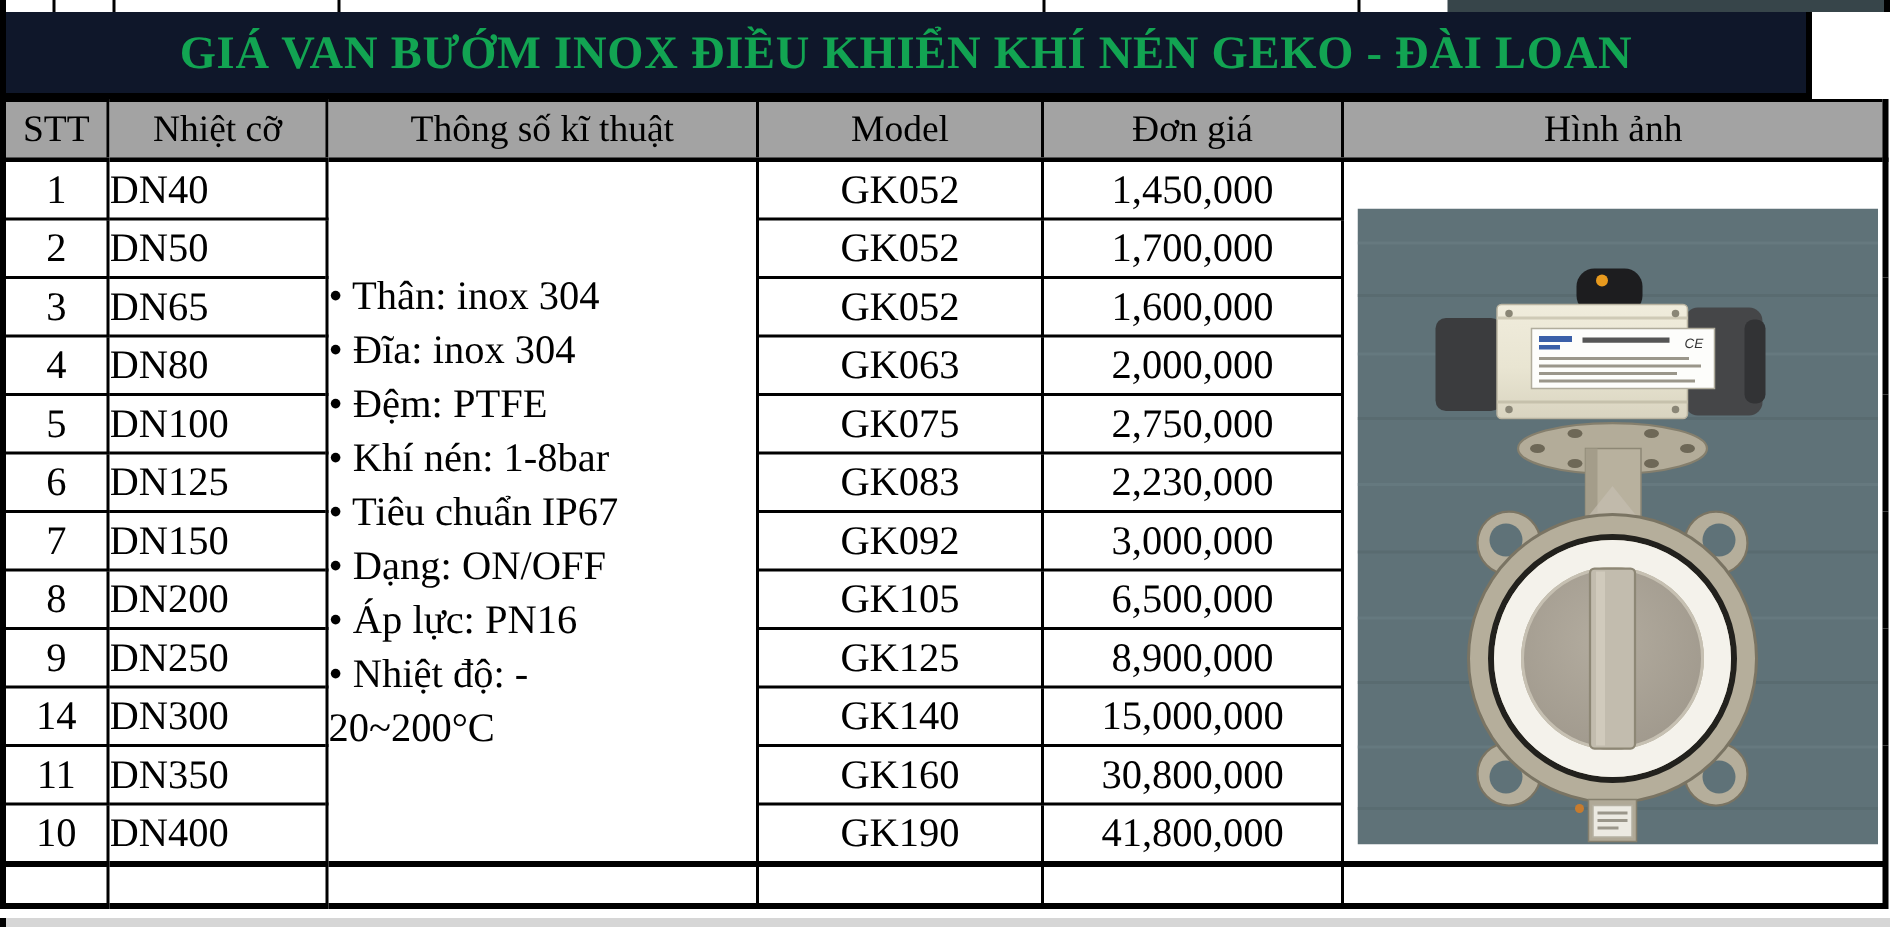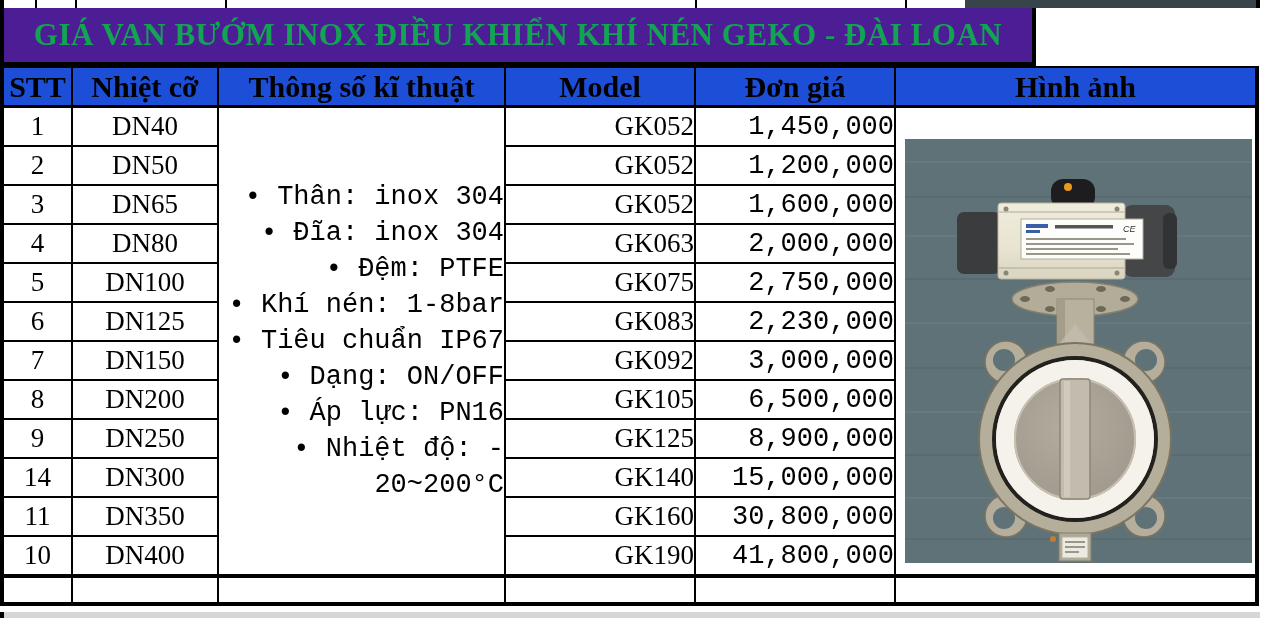--- a/index.html
+++ b/index.html
@@ -7,43 +7,43 @@
     position:relative;width:1265px;height:618px;background:#fff;overflow:hidden;
     font-family:"Liberation Serif","DejaVu Serif",serif;color:#000;
   }
   
   .top-sliver{position:absolute;top:0;left:0;width:1265px;height:8px;background:#fff;}
   .top-sliver .tick{position:absolute;top:0;height:8px;width:2px;background:#000;}
   .top-sliver .tick.thick{width:4px;}
   .prev-photo-fragment{position:absolute;top:0;left:965px;width:291px;height:8px;background:#37454a;}
   
   .title-bar{
-    position:absolute;top:8px;left:0;width:1036px;height:58px;box-sizing:border-box;
-    background:#4c1d95;border-left:4px solid #000;border-right:4px solid #000;border-bottom:4px solid #000;
+    position:absolute;top:8px;left:0;width:1208px;height:58px;box-sizing:border-box;
+    background:#0f172a;border-left:4px solid #000;border-right:4px solid #000;border-bottom:4px solid #000;
     display:flex;align-items:center;justify-content:center;
   }
   .title-bar .t{font-weight:bold;font-size:31px;letter-spacing:.5px;color:#12a452;white-space:nowrap;}
   
   table.price{
     position:absolute;top:66px;left:0;border-collapse:collapse;table-layout:fixed;
     border-left:4px solid #000;border-right:4px solid #000;
   }
   table.price th,table.price td{border:2px solid #000;overflow:hidden;}
   table.price th{
-    height:37px;font-size:30px;font-weight:bold;text-align:center;vertical-align:middle;
-    border-bottom:3px solid #000;background:#1d4ed8;padding:0 2px;
+    height:37px;font-size:25px;font-weight:normal;text-align:center;vertical-align:middle;
+    border-bottom:3px solid #000;background:#a3a3a3;padding:0 2px;
   }
   table.price td{height:37px;font-size:27px;vertical-align:middle;background:#fff;padding:0;}
   td.stt{text-align:center;}
-  td.size{text-align:center;padding-left:5px;}
-  td.model{text-align:right;padding-left:6px;}
-  td.price-val{text-align:right;padding-right:10px;font-family:Liberation Mono, monospace;}
+  td.size{text-align:left;padding-left:5px;border-radius:11px;}
+  td.model{text-align:center;padding-left:6px;}
+  td.price-val{text-align:center;padding-right:10px;}
   td.specs-cell{
-    vertical-align:middle;text-align:right;padding:0 4px 0 8px;
-    font-size:26px;line-height:36px;font-family:Liberation Mono, monospace;
+    vertical-align:middle;text-align:left;padding:0 4px 0 8px;
+    font-size:26px;line-height:36px;
   }
   td.photo-cell{padding:0;vertical-align:top;font-style:italic;}
   td.photo-cell svg{display:block;margin:20px 0 0 9px;}
   tr.empty-row td{height:24px;border-top:4px solid #000;border-bottom:4px solid #000;}
   
   .bottom-sliver{position:absolute;top:612px;left:0;width:1260px;height:6px;background:#d6d6d6;border-left:4px solid #000;box-sizing:border-box;}
 </style>
 </head>
 <body>
 
@@ -195,21 +195,21 @@
               <circle cx="148" cy="400" r="3" fill="#c77b2e"></circle>
             </g>
           </svg>
         </td>
       </tr>
 
   <tr>
     <td class="stt">2</td>
     <td class="size">DN50</td>
     <td class="model">GK052</td>
-    <td class="price-val">1,200,000</td>
+    <td class="price-val">1,700,000</td>
   </tr>
 
   <tr>
     <td class="stt">3</td>
     <td class="size">DN65</td>
     <td class="model">GK052</td>
     <td class="price-val">1,600,000</td>
   </tr>
 
   <tr>

